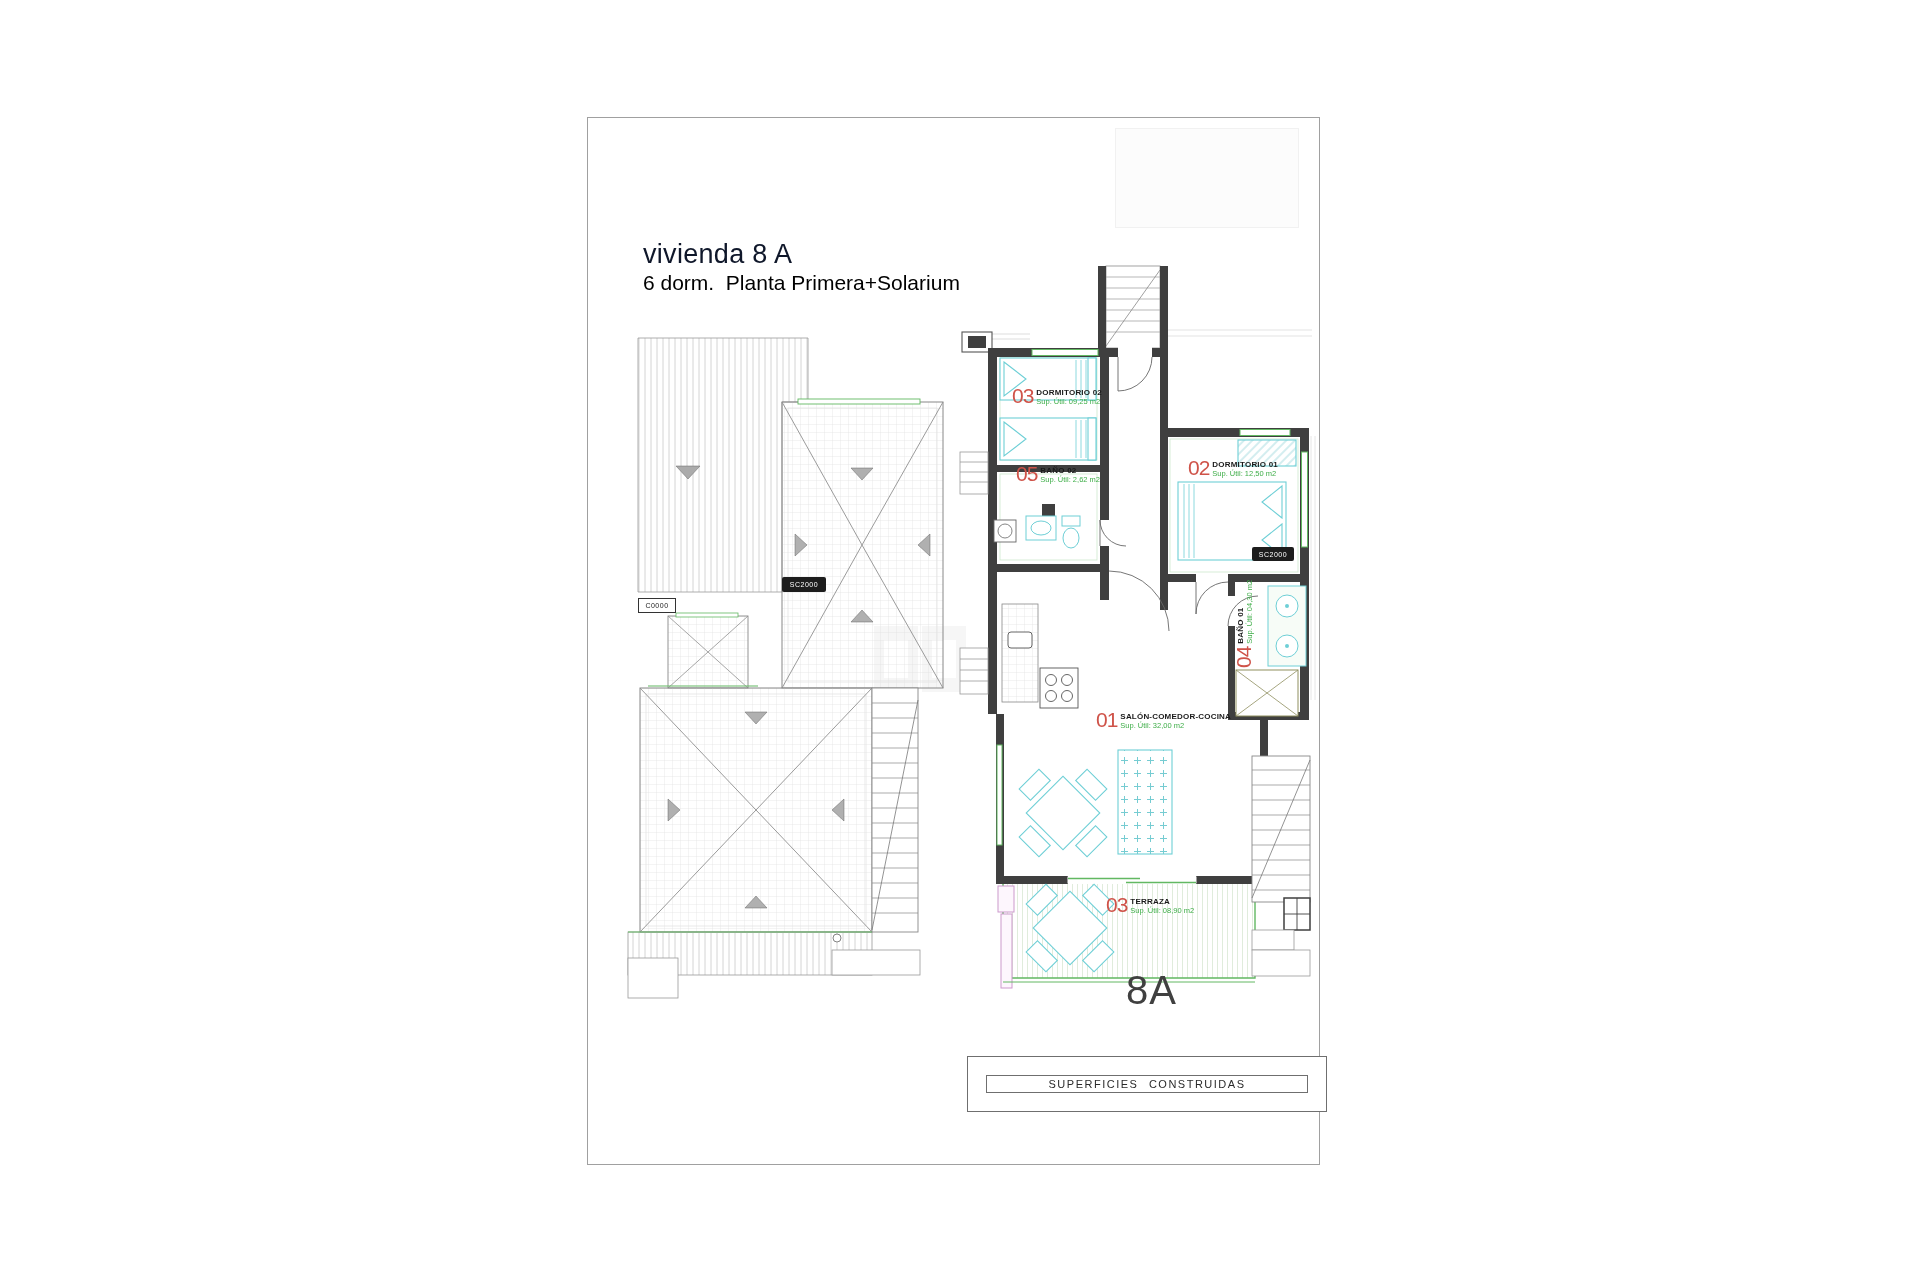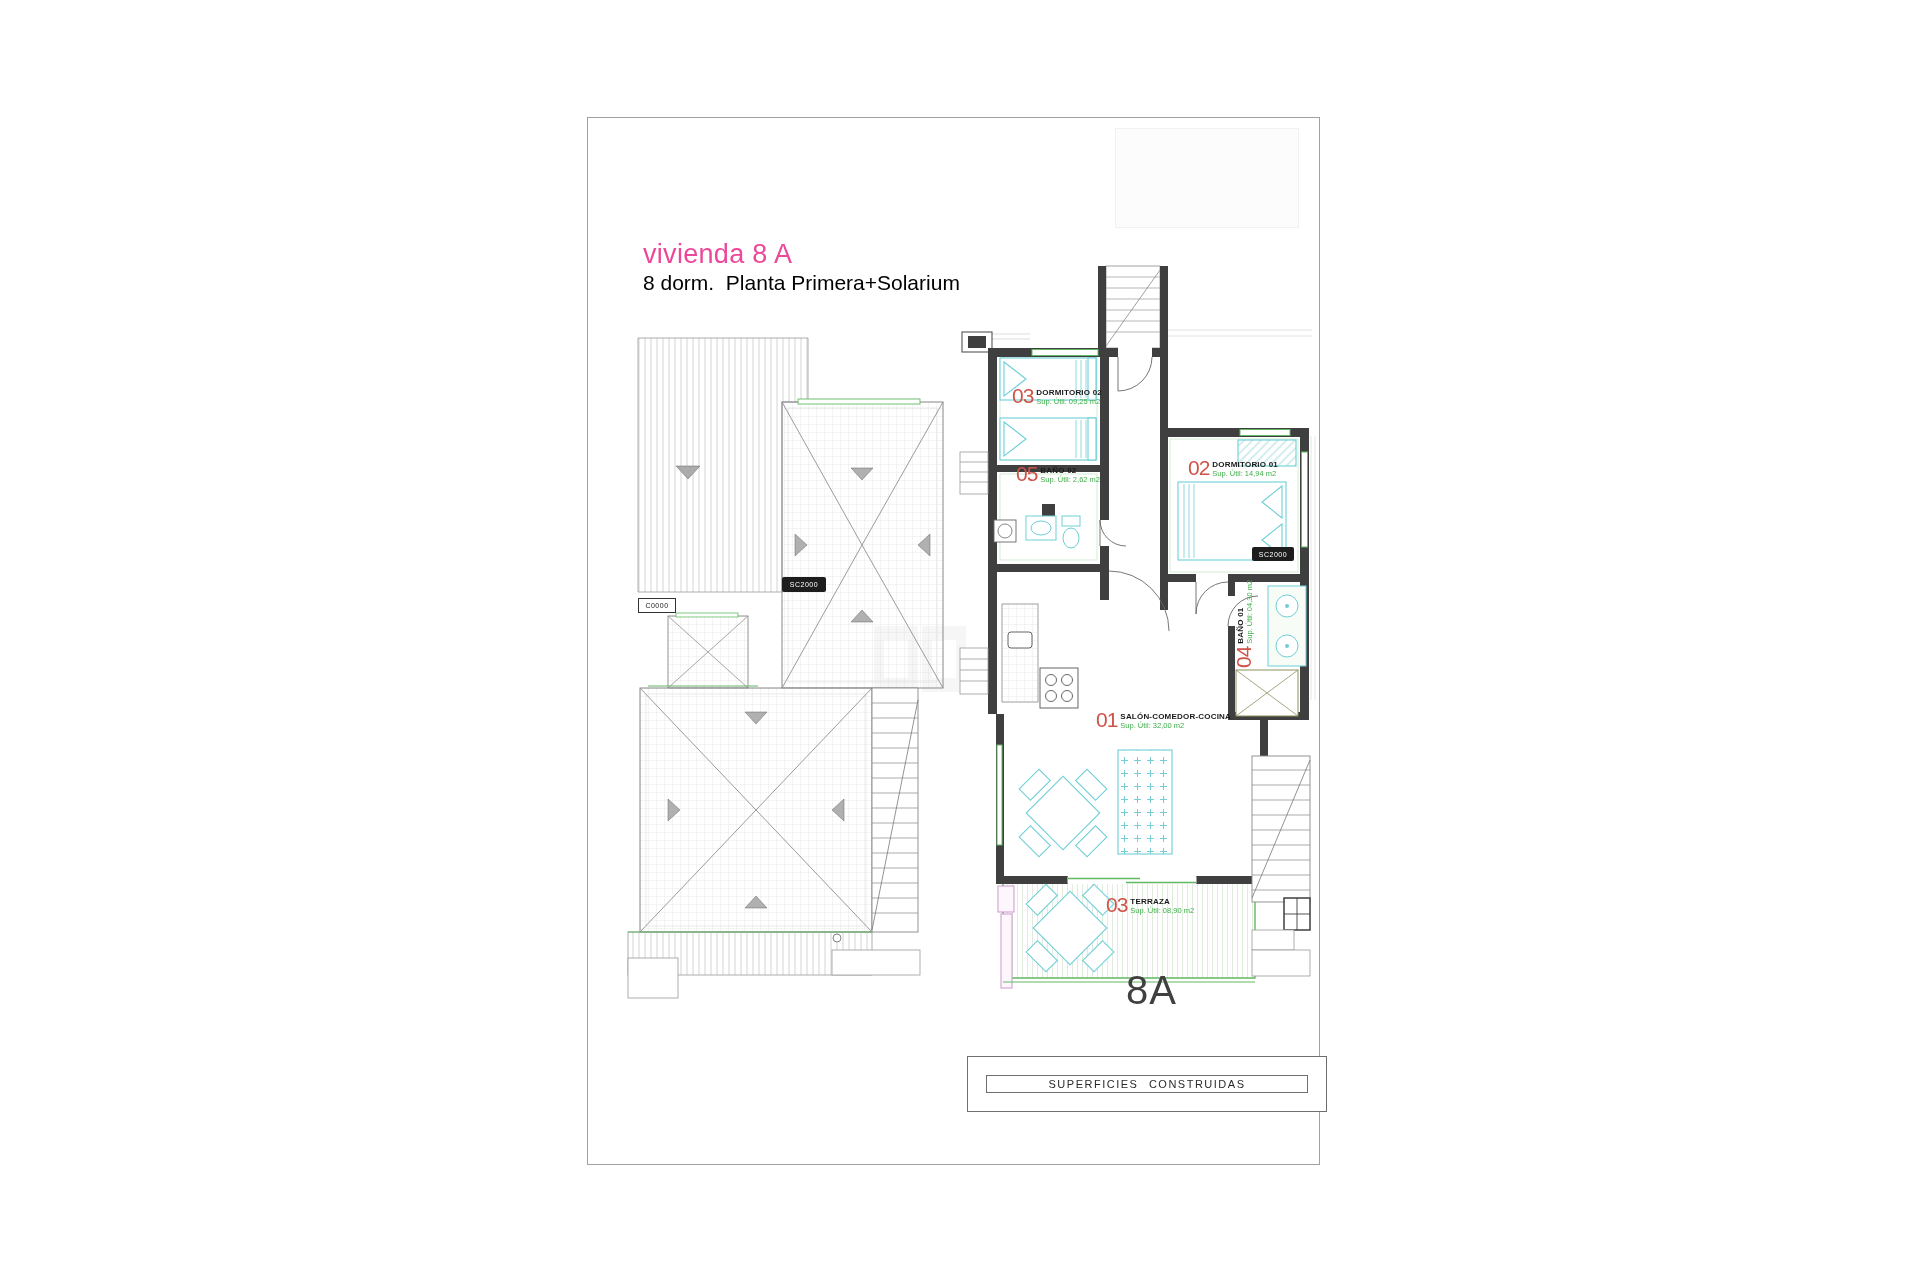--- a/index.html
+++ b/index.html
@@ -2,21 +2,21 @@
 <html><head>
 <meta charset="utf-8">
 <style>
   html,body{margin:0;padding:0;background:#ffffff;}
   #canvas{position:relative;width:1920px;height:1280px;background:#ffffff;overflow:hidden;
           font-family:"Liberation Sans",sans-serif;}
   .page{position:absolute;left:587px;top:117px;width:731px;height:1046px;
         border:1px solid #a0a0a0;background:#ffffff;}
   .ghost{position:absolute;left:1115px;top:128px;width:182px;height:98px;
          background:#fcfcfc;border:1px solid #f1f1f1;}
-  .title{position:absolute;left:643px;top:239px;font-size:27px;color:#ec4899;letter-spacing:0.3px;}
+  .title{position:absolute;left:643px;top:239px;font-size:27px;color:#0f172a;letter-spacing:0.3px;}
   .subtitle{position:absolute;left:643px;top:271px;font-size:21px;color:#000;white-space:pre;}
   .unit-big{position:absolute;left:1126px;top:968px;font-size:40px;color:#404040;letter-spacing:1px;}
   svg{position:absolute;left:0;top:0;}
   
   .lbl{position:absolute;display:flex;gap:3px;align-items:flex-start;white-space:nowrap;}
   .lbl .num{font-size:21px;line-height:16px;color:#cf5349;letter-spacing:-1px;font-weight:400;}
   .lbl .info{display:flex;flex-direction:column;}
   .lbl .nm{font-size:8px;font-weight:700;color:#1a1a1a;letter-spacing:0.2px;line-height:9px;}
   .lbl .ar{font-size:7.5px;color:#3fae49;line-height:9px;}
   .lbl.vertical{transform:rotate(-90deg);transform-origin:left top;}
@@ -40,21 +40,21 @@
 </style>
 </head>
 <body>
 
 <div id="canvas">
 
   <div class="page"></div>
   <div class="ghost"></div>
 
   <div class="title">vivienda 8 A</div>
-  <div class="subtitle">8 dorm.  Planta Primera+Solarium</div>
+  <div class="subtitle">6 dorm.  Planta Primera+Solarium</div>
 
   <svg width="1920" height="1280" viewBox="0 0 1920 1280">
     <defs>
       <pattern id="gr" width="8" height="8" patternUnits="userSpaceOnUse">
         <path d="M8 0H0V8" fill="none" stroke="#e0e0e0" stroke-width="0.7"></path>
       </pattern>
       <pattern id="vh" width="6" height="6" patternUnits="userSpaceOnUse">
         <path d="M3 0V6" fill="none" stroke="#c9c9c9" stroke-width="0.8"></path>
       </pattern>
       <pattern id="vh2" width="5" height="5" patternUnits="userSpaceOnUse">
@@ -281,21 +281,21 @@
     <span class="info">
       <span class="nm">DORMITORIO 02</span>
       <span class="ar">Sup. Útil: 09,25 m2</span>
     </span>
   </div>
 
   <div class="lbl" style="left:1188px;top:460px">
     <span class="num">02</span>
     <span class="info">
       <span class="nm">DORMITORIO 01</span>
-      <span class="ar">Sup. Útil: 14,94 m2</span>
+      <span class="ar">Sup. Útil: 12,50 m2</span>
     </span>
   </div>
 
   <div class="lbl" style="left:1016px;top:466px">
     <span class="num">05</span>
     <span class="info">
       <span class="nm">BAÑO 02</span>
       <span class="ar">Sup. Útil: 2,62 m2</span>
     </span>
   </div>

